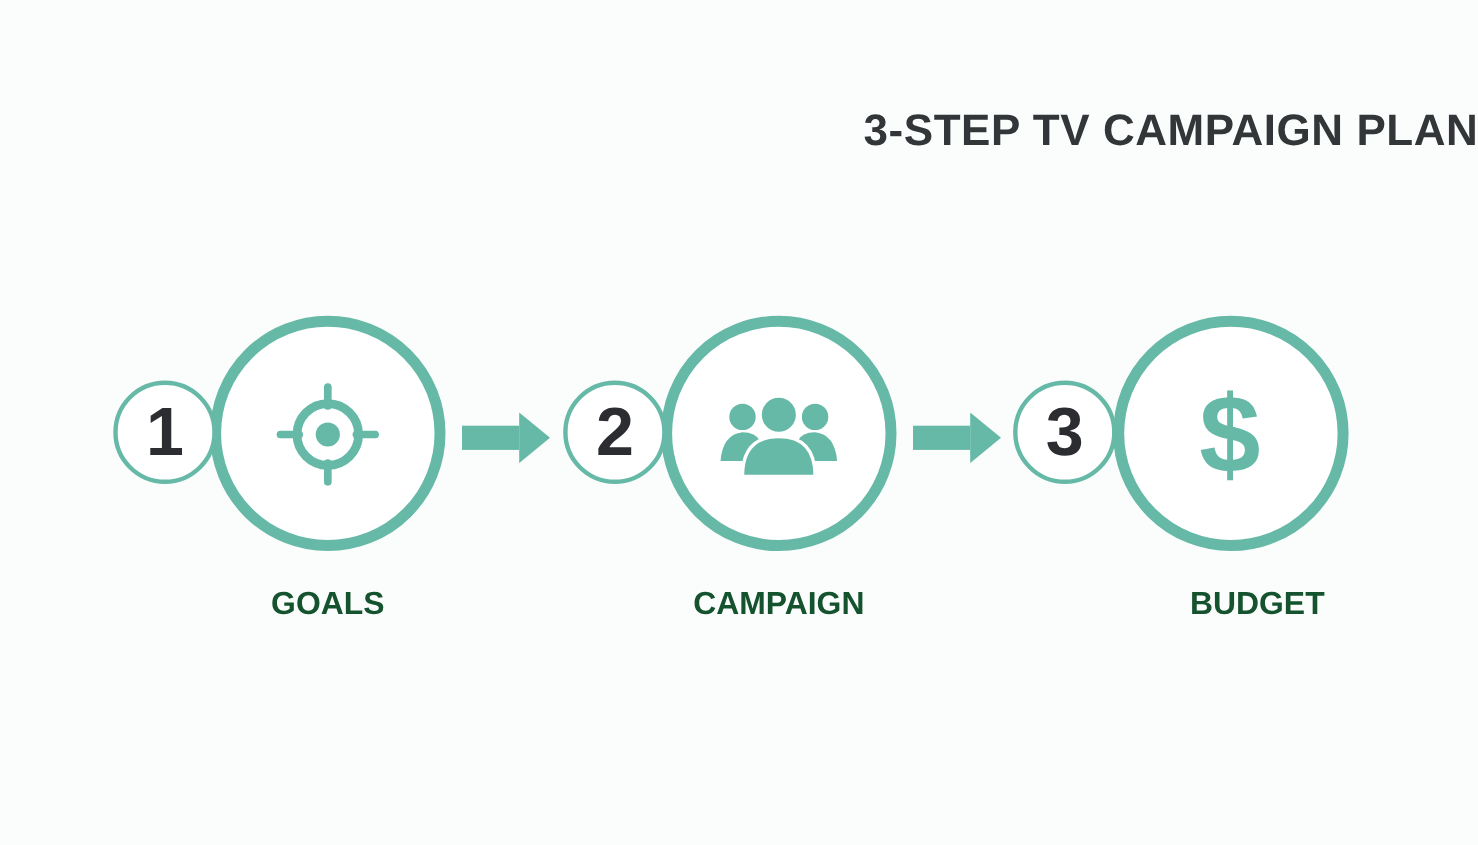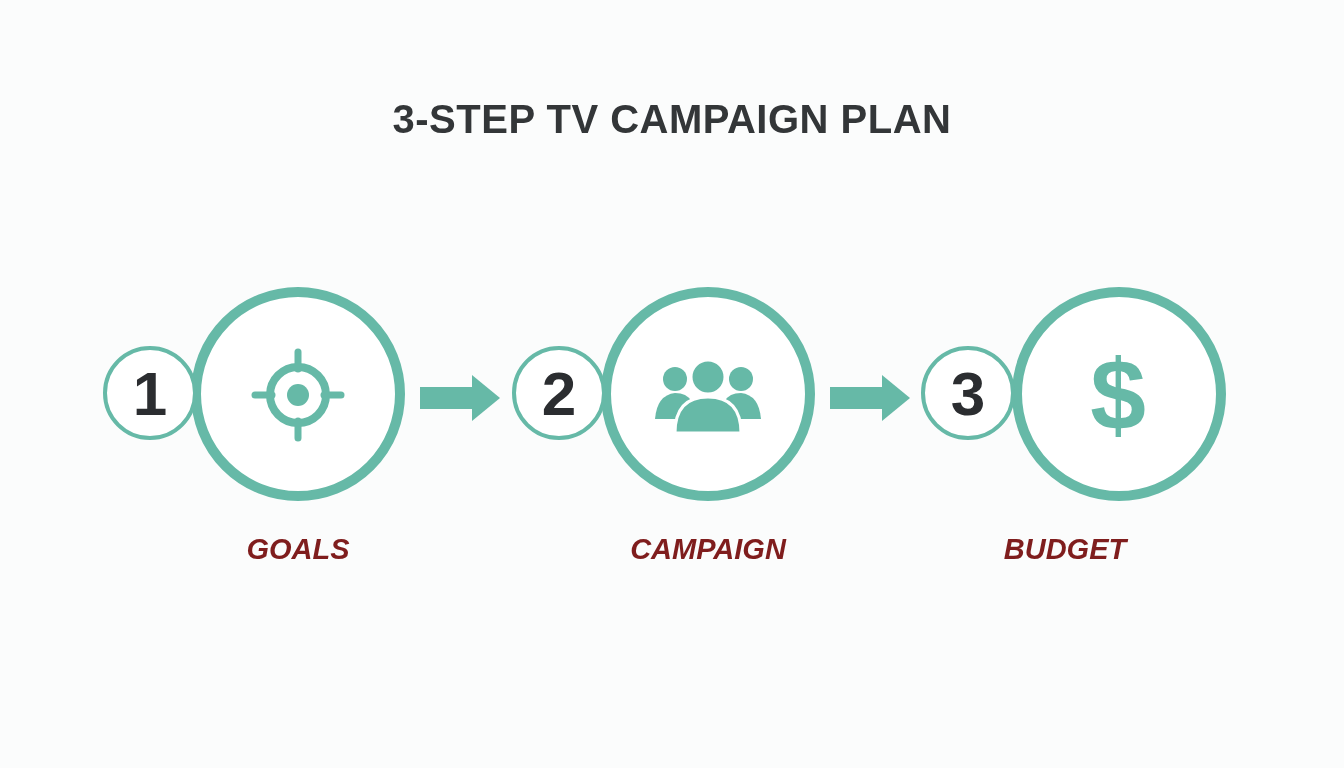--- a/index.html
+++ b/index.html
@@ -4,41 +4,41 @@
 <style>
   html, body { margin: 0; padding: 0; }
   body {
     width: 1344px; height: 768px; overflow: hidden;
     background: #fbfcfc;
     font-family: "Liberation Sans", sans-serif;
     position: relative;
   }
   .title {
     position: absolute; left: 0; top: 97px; width: 1344px;
-    text-align: center; font-size: 40px; font-weight: bold;
+    text-align: right; font-size: 40px; font-weight: bold;
     color: #333638; letter-spacing: 0.5px;
   }
   .step { position: absolute; top: 0; left: 0; }
   .big-circle {
     position: absolute; width: 194px; height: 194px;
     border: 10px solid #66b9a7; border-radius: 50%;
     background: #ffffff; box-sizing: content-box;
   }
   .num-circle {
     position: absolute; width: 86px; height: 86px;
     border: 4px solid #66b9a7; border-radius: 50%;
     background: #ffffff; display: flex; align-items: center; justify-content: center;
     font-size: 62px; font-weight: bold; color: #2b2d30; z-index: 2;
   }
   .icon {
     position: absolute; display: flex; align-items: center; justify-content: center;
   }
   .label {
     position: absolute; width: 300px; text-align: center;
-    font-size: 29px; font-weight: bold; color: #7f1d1d; top: 533px; font-style: italic;
+    font-size: 29px; font-weight: bold; color: #14532d; top: 533px;
   }
   .arrow { position: absolute; }
 </style>
 </head>
 <body>
 
 <div class="title">3-STEP TV CAMPAIGN PLAN</div>
 
 <div class="step">
   <div class="big-circle" style="left:191px; top:287px;"></div>
@@ -91,14 +91,14 @@
 </div>
 
 <div class="step">
   <div class="big-circle" style="left:1012px; top:287px;"></div>
   <div class="num-circle" style="left:921px; top:346px;">
     <span>3</span>
   </div>
   <div class="icon" style="left:1068px; top:340px; width:100px; height:110px; font-size:100px; font-weight:bold; color:#66b9a7;">
     <span>$</span>
   </div>
-  <div class="label" style="left:915px;">BUDGET</div>
+  <div class="label" style="left:993px;">BUDGET</div>
 </div>
 
 </body></html>

